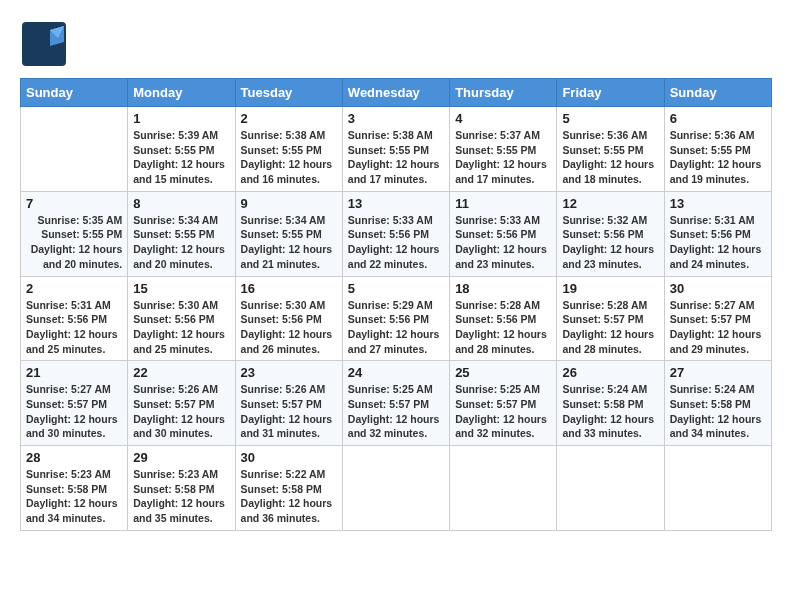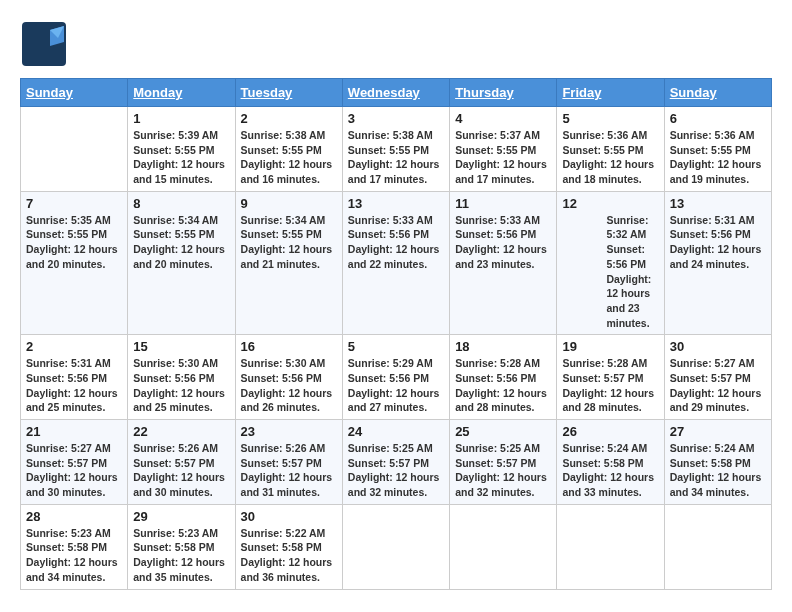--- a/index.html
+++ b/index.html
@@ -36,21 +36,20 @@
       font-size: 11px;
     }
     .calendar th {
       background: #4a90d9;
       color: #fff;
       padding: 6px 5px;
       text-align: left;
       font-size: 13px;
       font-weight: bold;
       border: 1px solid #3a7abf;
-      text-decoration: underline;
     }
     .calendar td {
       border: 1px solid #ccc;
       vertical-align: top;
       padding: 4px 5px;
       width: 107px;
       min-height: 80px;
       background: #fff;
     }
     .calendar tr:nth-child(even) td {
@@ -172,21 +171,21 @@
           <span class="day-num">6</span>
           <div class="day-detail" style="white-space: pre-line;">Sunrise: 5:36 AM
 Sunset: 5:55 PM
 Daylight: 12 hours
 and 19 minutes.</div>
         </td>
       </tr>
       <tr>
         <td>
           <span class="day-num">7</span>
-          <div class="day-detail" style="white-space: pre-line;">Sunrise: 5:35 AM
+          <div class="day-detail" style="white-space: pre-line; text-align: right;">Sunrise: 5:35 AM
 Sunset: 5:55 PM
 Daylight: 12 hours
 and 20 minutes.</div>
         </td>
         <td>
           <span class="day-num">8</span>
           <div class="day-detail" style="white-space: pre-line;">Sunrise: 5:34 AM
 Sunset: 5:55 PM
 Daylight: 12 hours
 and 20 minutes.</div>
@@ -207,21 +206,21 @@
         </td>
         <td>
           <span class="day-num">11</span>
           <div class="day-detail" style="white-space: pre-line;">Sunrise: 5:33 AM
 Sunset: 5:56 PM
 Daylight: 12 hours
 and 23 minutes.</div>
         </td>
         <td>
           <span class="day-num">12</span>
-          <div class="day-detail" style="white-space: pre-line; margin-left: 44px;">Sunrise: 5:32 AM
+          <div class="day-detail" style="white-space: pre-line;">Sunrise: 5:32 AM
 Sunset: 5:56 PM
 Daylight: 12 hours
 and 23 minutes.</div>
         </td>
         <td>
           <span class="day-num">13</span>
           <div class="day-detail" style="white-space: pre-line;">Sunrise: 5:31 AM
 Sunset: 5:56 PM
 Daylight: 12 hours
 and 24 minutes.</div>

